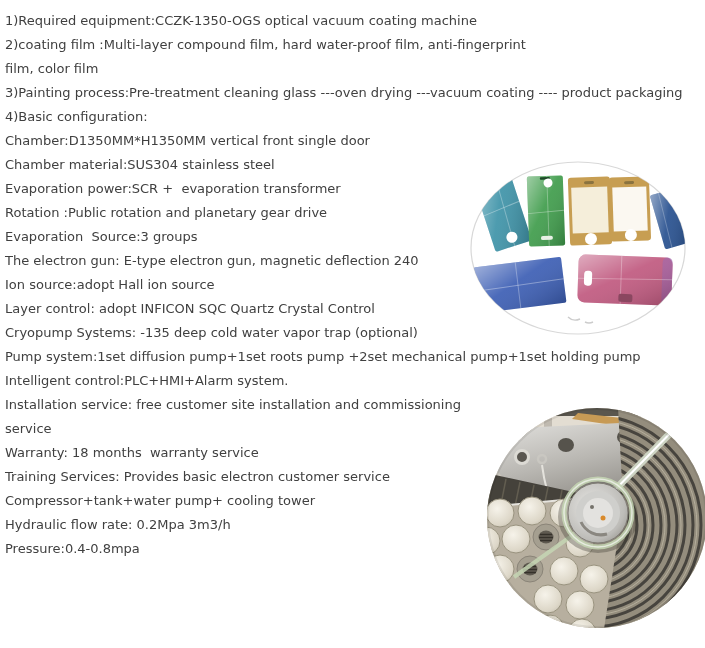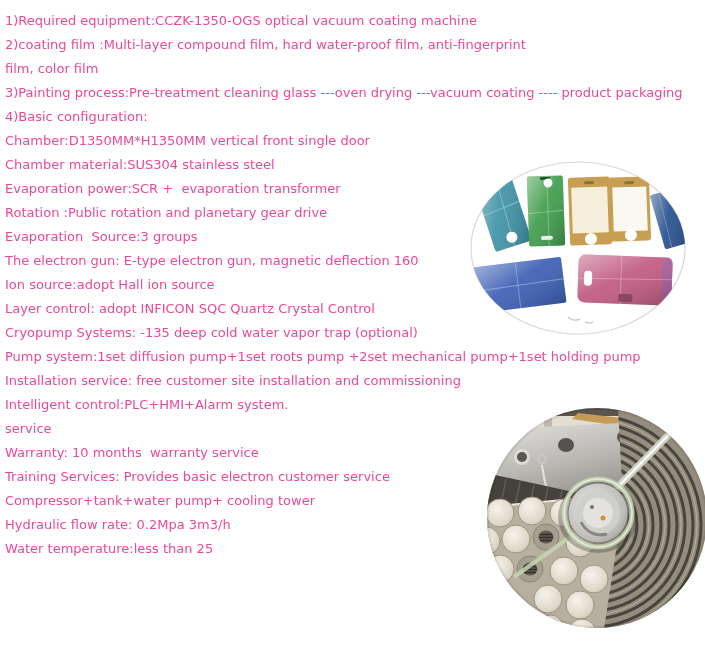--- a/index.html
+++ b/index.html
@@ -7,53 +7,53 @@
     width:705px; height:648px;
     background:#ffffff;
     position:relative;
     overflow:hidden;
     font-family:"DejaVu Sans","Liberation Sans",sans-serif;
   }
   .text-block { position:absolute; left:5px; top:9px; width:700px; }
   .spec-line {
     height:24px; line-height:24px;
     font-size:13px;
-    color:#ec4899;
+    color:#404040;
     white-space:pre;
   }
   .photo-oval   { position:absolute; left:468px; top:159px; }
   .photo-circle { position:absolute; left:486px; top:407px; }
 </style>
 </head>
 <body>
 
 <div class="text-block">
   <div class="spec-line">1)Required equipment:CCZK-1350-OGS optical vacuum coating machine</div>
   <div class="spec-line">2)coating film :Multi-layer compound film, hard water-proof film, anti-fingerprint</div>
   <div class="spec-line">film, color film</div>
   <div class="spec-line">3)Painting process:Pre-treatment cleaning glass ---oven drying ---vacuum coating ---- product packaging</div>
   <div class="spec-line">4)Basic configuration:</div>
   <div class="spec-line">Chamber:D1350MM*H1350MM vertical front single door</div>
   <div class="spec-line">Chamber material:SUS304 stainless steel</div>
   <div class="spec-line">Evaporation power:SCR +  evaporation transformer</div>
   <div class="spec-line">Rotation :Public rotation and planetary gear drive</div>
   <div class="spec-line">Evaporation  Source:3 groups</div>
-  <div class="spec-line">The electron gun: E-type electron gun, magnetic deflection 160</div>
+  <div class="spec-line">The electron gun: E-type electron gun, magnetic deflection 240</div>
   <div class="spec-line">Ion source:adopt Hall ion source</div>
   <div class="spec-line">Layer control: adopt INFICON SQC Quartz Crystal Control</div>
   <div class="spec-line">Cryopump Systems: -135 deep cold water vapor trap (optional)</div>
   <div class="spec-line">Pump system:1set diffusion pump+1set roots pump +2set mechanical pump+1set holding pump</div>
+  <div class="spec-line">Intelligent control:PLC+HMI+Alarm system.</div>
   <div class="spec-line">Installation service: free customer site installation and commissioning</div>
-  <div class="spec-line">Intelligent control:PLC+HMI+Alarm system.</div>
   <div class="spec-line">service</div>
-  <div class="spec-line">Warranty: 10 months  warranty service</div>
+  <div class="spec-line">Warranty: 18 months  warranty service</div>
   <div class="spec-line">Training Services: Provides basic electron customer service</div>
   <div class="spec-line">Compressor+tank+water pump+ cooling tower</div>
   <div class="spec-line">Hydraulic flow rate: 0.2Mpa 3m3/h</div>
-  <div class="spec-line">Water temperature:less than 25</div>
+  <div class="spec-line">Pressure:0.4-0.8mpa</div>
 </div>
 
 <svg class="photo-oval" width="220" height="178" viewBox="0 0 220 178">
   <defs>
     <clipPath id="ovalClip">
         <ellipse cx="110" cy="89" rx="107" ry="86"></ellipse>
       </clipPath>
     <linearGradient id="sheen" x1="0" y1="0" x2="1" y2="1">
       <stop offset="0" stop-color="#ffffff" stop-opacity="0.5"></stop>
       <stop offset="0.45" stop-color="#ffffff" stop-opacity="0.08"></stop>

